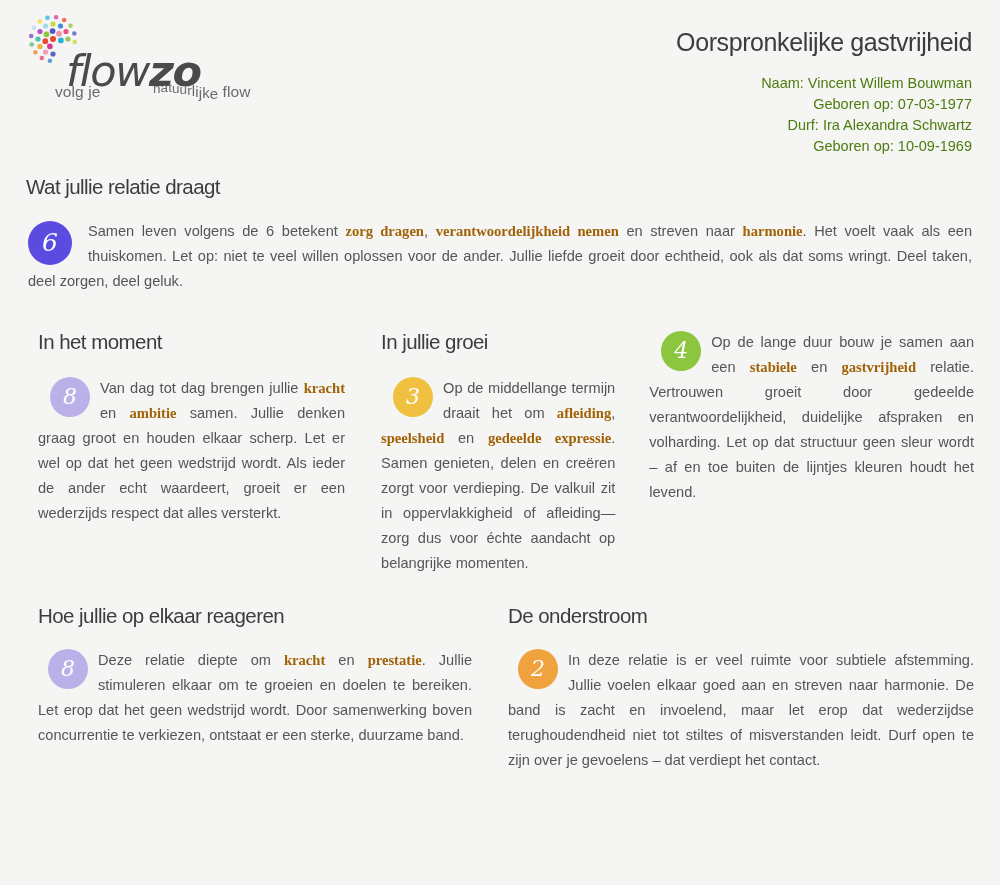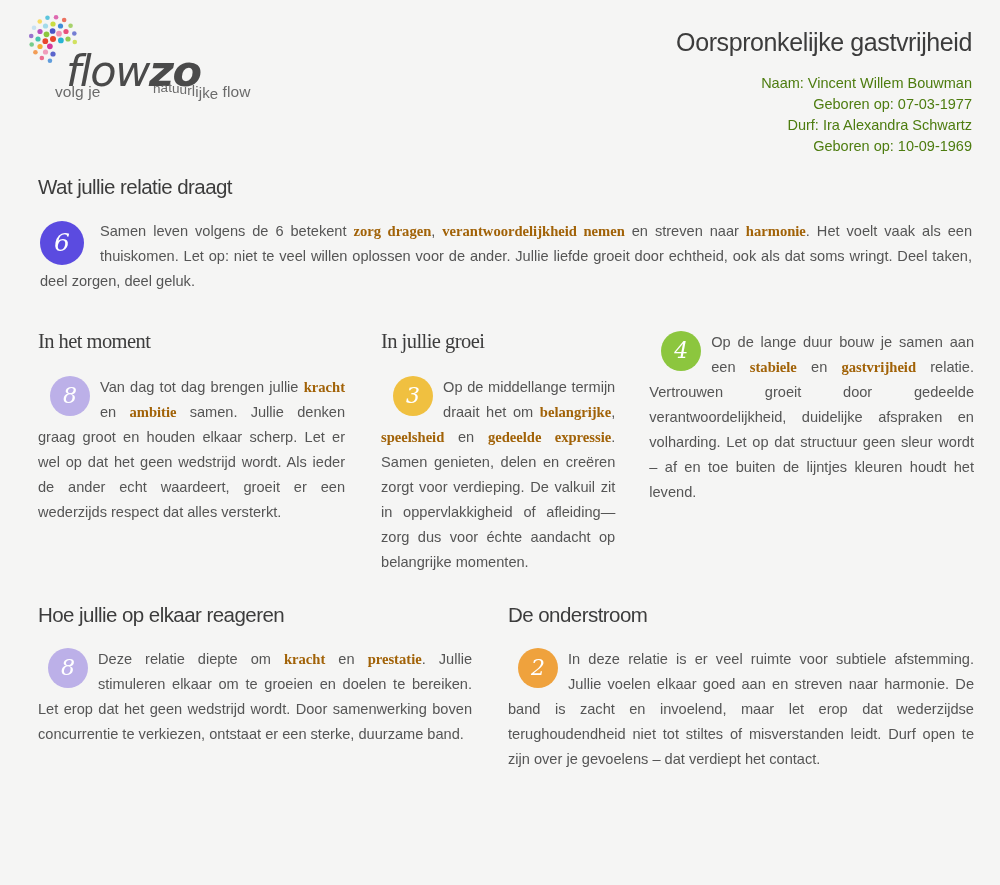--- a/index.html
+++ b/index.html
@@ -121,37 +121,37 @@
   .badge.small {
     width: 40px;
     height: 40px;
     line-height: 40px;
     font-size: 22px;
     margin: 1px 10px 1px 0;
   }
 
   
   .hero {
-    padding: 0 28px 0 38px;
+    padding: 0 28px 0 26px;
   }
   .hero .section-title { margin: 0 0 20px 0; }
   .hero-row { padding-left: 2px; }
   .hero-row .badge { margin-right: 16px; }
 
   
   .cols {
     display: flex;
     padding: 36px 26px 0 38px;
     gap: 0;
   }
   .col { box-sizing: border-box; }
   .col-1 { width: 348px; padding-right: 36px; }
   .col-2 { width: 272px; padding-right: 34px; }
   .col-3 { width: 330px; }
-  .col .section-title { margin: 0 0 22px 0; font-family: Liberation Serif, serif; }
+  .col .section-title { margin: 0 0 22px 0; }
   .col .body-text { line-height: 25px; }
   .col .badge { margin-left: 12px; }
 
   
   .bottom {
     display: flex;
     padding: 28px 26px 0 38px;
   }
   .bot-1 { width: 470px; padding-right: 36px; box-sizing: border-box; }
   .bot-2 { width: 466px; box-sizing: border-box; }
@@ -228,21 +228,21 @@
       <div class="clearfix">
         <div class="badge small" id="col0-badge" style="background: rgb(188, 176, 232);">8</div>
         <div class="body-text"><span>Van dag tot dag brengen jullie </span><b>kracht</b><span> en </span><b>ambitie</b><span> samen. Jullie denken graag groot en houden elkaar scherp. Let er wel op dat het geen wedstrijd wordt. Als ieder de ander echt waardeert, groeit er een wederzijds respect dat alles versterkt.</span></div>
       </div>
     </div>
 
     <div class="col col-2">
       <div class="section-title">In jullie groei</div>
       <div class="clearfix">
         <div class="badge small" id="col1-badge" style="background: rgb(240, 192, 64);">3</div>
-        <div class="body-text"><span>Op de middellange termijn draait het om </span><b>belangrijke</b><span>, </span><b>speelsheid</b><span> en </span><b>gedeelde expressie</b><span>. Samen genieten, delen en creëren zorgt voor verdieping. De valkuil zit in oppervlakkigheid of afleiding—zorg dus voor échte aandacht op belangrijke momenten.</span></div>
+        <div class="body-text"><span>Op de middellange termijn draait het om </span><b>afleiding</b><span>, </span><b>speelsheid</b><span> en </span><b>gedeelde expressie</b><span>. Samen genieten, delen en creëren zorgt voor verdieping. De valkuil zit in oppervlakkigheid of afleiding—zorg dus voor échte aandacht op belangrijke momenten.</span></div>
       </div>
     </div>
 
     <div class="col col-3">
       <div class="clearfix">
         <div class="badge small" id="col2-badge" style="background: rgb(140, 198, 62);">4</div>
         <div class="body-text"><span>Op de lange duur bouw je samen aan een </span><b>stabiele</b><span> en </span><b>gastvrijheid</b><span> relatie. Vertrouwen groeit door gedeelde verantwoordelijkheid, duidelijke afspraken en volharding. Let op dat structuur geen sleur wordt – af en toe buiten de lijntjes kleuren houdt het levend.</span></div>
       </div>
     </div>
   </div>

